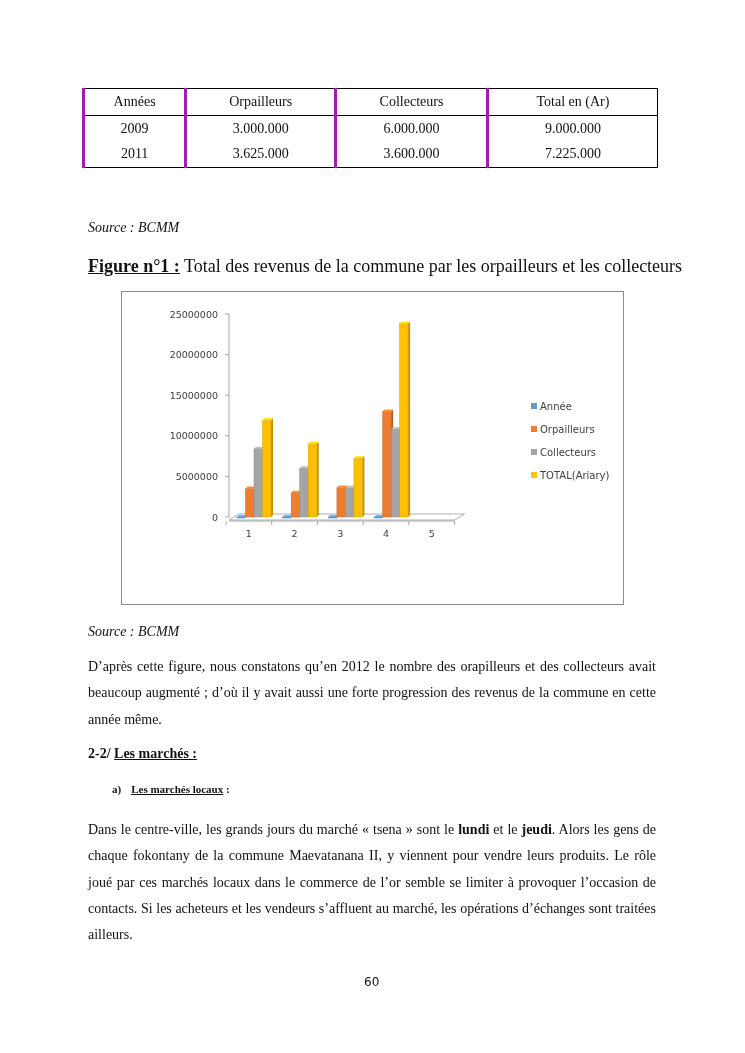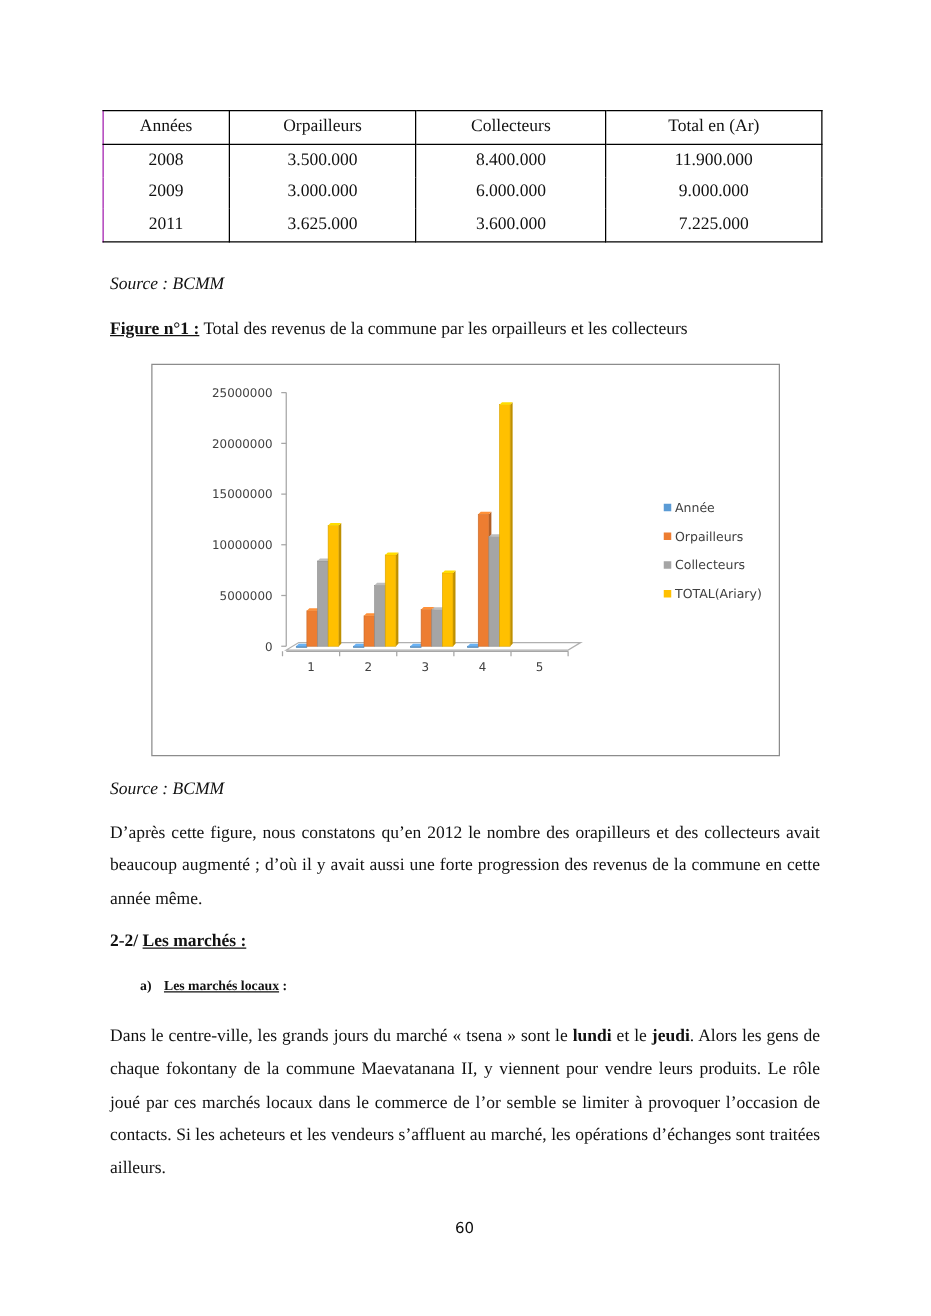--- a/index.html
+++ b/index.html
@@ -2,30 +2,30 @@
 <html><head>
 <meta charset="utf-8">
 <style>
   html, body { margin: 0; padding: 0; background: #ffffff; }
   body { width: 745px; height: 1053px; position: relative; overflow: hidden;
          font-family: "Liberation Serif", serif; color: #111; }
   .abs { position: absolute; }
 
   table.rev { position: absolute; left: 82px; top: 88px; width: 576px;
               border-collapse: collapse; font-size: 14px; }
-  table.rev th, table.rev td { border-left: 1px solid #a21caf; border-right: 1px solid #000;
+  table.rev th, table.rev td { border-left: 3px solid #a21caf; border-right: 1px solid #000;
               text-align: center; font-weight: normal; padding: 0; }
   table.rev th { height: 26px; border-top: 1px solid #000; border-bottom: 1px solid #000; }
   table.rev td { height: 25.5px; }
   table.rev tr:last-child td { border-bottom: 1px solid #000; }
 
   .italic { font-style: italic; }
   .p14 { font-size: 14px; }
 
-  .fig-caption { left: 88px; top: 256px; font-size: 14px; white-space: nowrap; }
+  .fig-caption { left: 88px; top: 256px; font-size: 18px; white-space: nowrap; }
   .fig-caption b { text-decoration: underline; }
 
   .chart-box { position: absolute; left: 121px; top: 291px; width: 501px; height: 312px;
                border: 1px solid #8c8c8c; background: #fff; }
   .chart-box svg { position: absolute; left: 0; top: 0; }
   svg text { font-family: "DejaVu Sans", sans-serif; }
 
   .para { position: absolute; left: 88px; width: 568px; font-size: 14px; line-height: 26.3px;
           text-align: justify; }
 
@@ -43,26 +43,20 @@
 <table class="rev">
   <thead>
     <tr>
       <th>Années</th>
       <th>Orpailleurs</th>
       <th>Collecteurs</th>
       <th>Total en (Ar)</th>
     </tr>
   </thead>
   <tbody>
-    <tr>
-      <td>2008</td>
-      <td>3.500.000</td>
-      <td>8.400.000</td>
-      <td>11.900.000</td>
-    </tr>
     <tr>
       <td>2009</td>
       <td>3.000.000</td>
       <td>6.000.000</td>
       <td>9.000.000</td>
     </tr>
     <tr>
       <td>2011</td>
       <td>3.625.000</td>
       <td>3.600.000</td>

